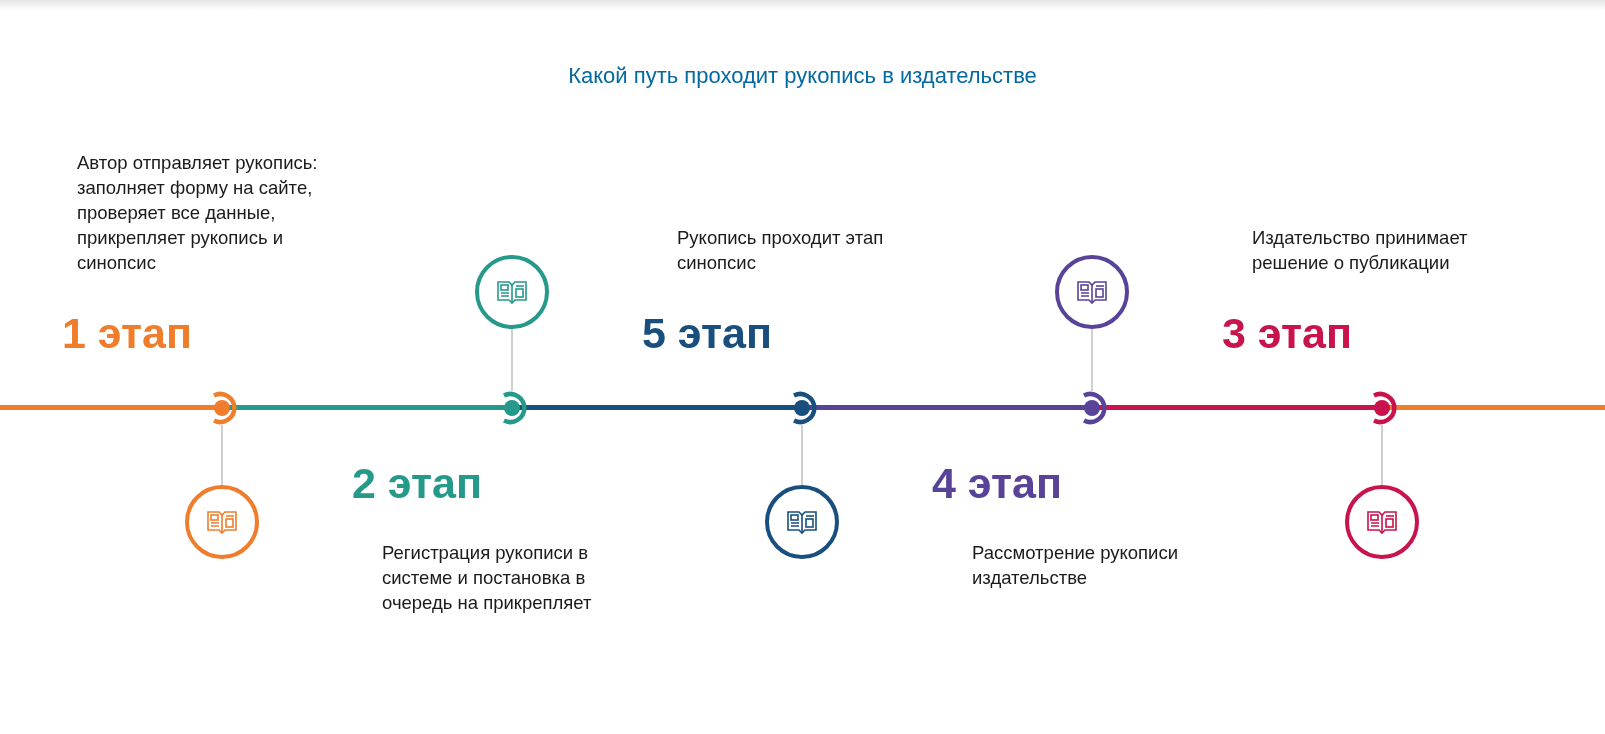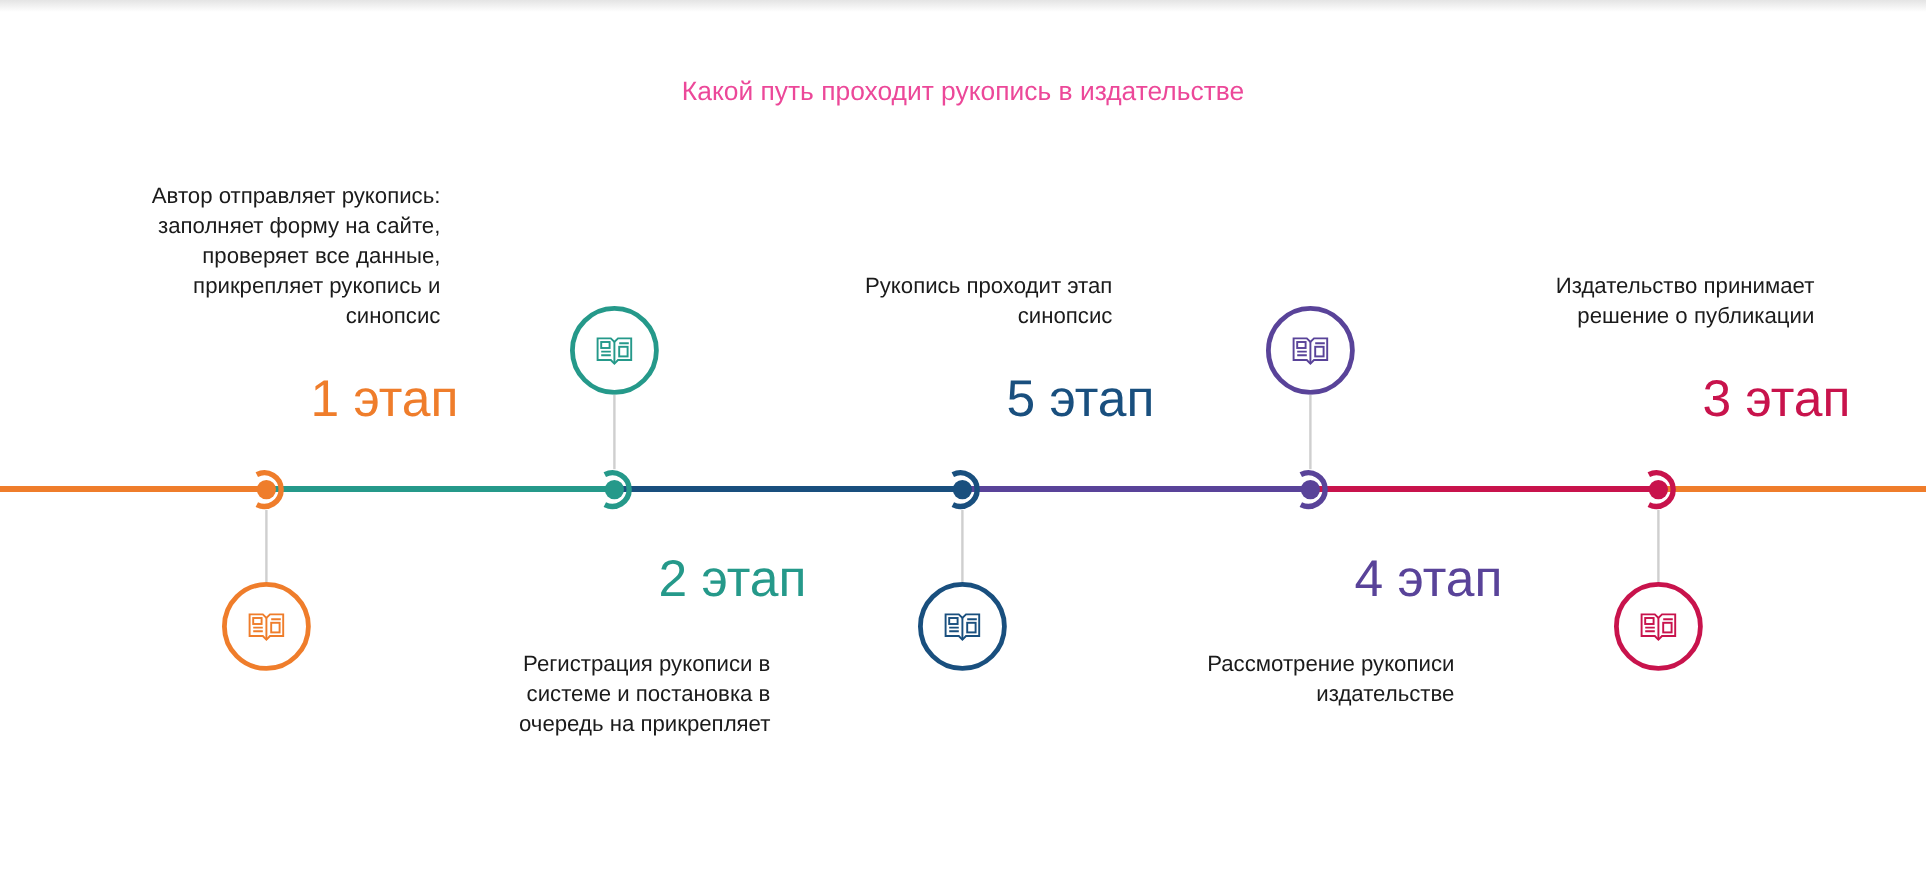--- a/index.html
+++ b/index.html
@@ -8,31 +8,31 @@
     background: #ffffff;
     font-family: "Liberation Sans", "DejaVu Sans", sans-serif;
     color: #222;
   }
   .top-shadow {
     position: absolute; left: 0; top: 0; width: 100%; height: 10px;
     background: linear-gradient(#e4e4e4, rgba(255,255,255,0));
   }
   .title {
     position: absolute; left: 0; top: 48px; width: 100%;
-    text-align: center; font-size: 22px; color: #ec4899; font-weight: normal;
+    text-align: center; font-size: 22px; color: #0369a1; font-weight: normal;
   }
   .seg { position: absolute; top: 405px; height: 5px; }
   .stage { position: absolute; width: 0; }
   .stage-label {
     position: absolute; width: 320px; left: -160px;
-    text-align: right; font-weight: normal; font-size: 43px; line-height: 50px;
+    text-align: left; font-weight: bold; font-size: 43px; line-height: 50px;
   }
   .stage-desc {
     position: absolute; width: 300px; left: -150px;
-    text-align: right; font-size: 18.5px; line-height: 25px; color: #1b1b1b;
+    text-align: left; font-size: 18.5px; line-height: 25px; color: #1b1b1b;
   }
   .node {
     position: absolute; left: -17px; top: 391px; width: 34px; height: 34px;
   }
   .connector {
     position: absolute; left: -1px; width: 2px; background: #cfcfcf;
   }
   .icon-circle {
     position: absolute; left: -37px; width: 74px; height: 74px;
     border-radius: 50%; box-sizing: border-box; border: 4px solid;

